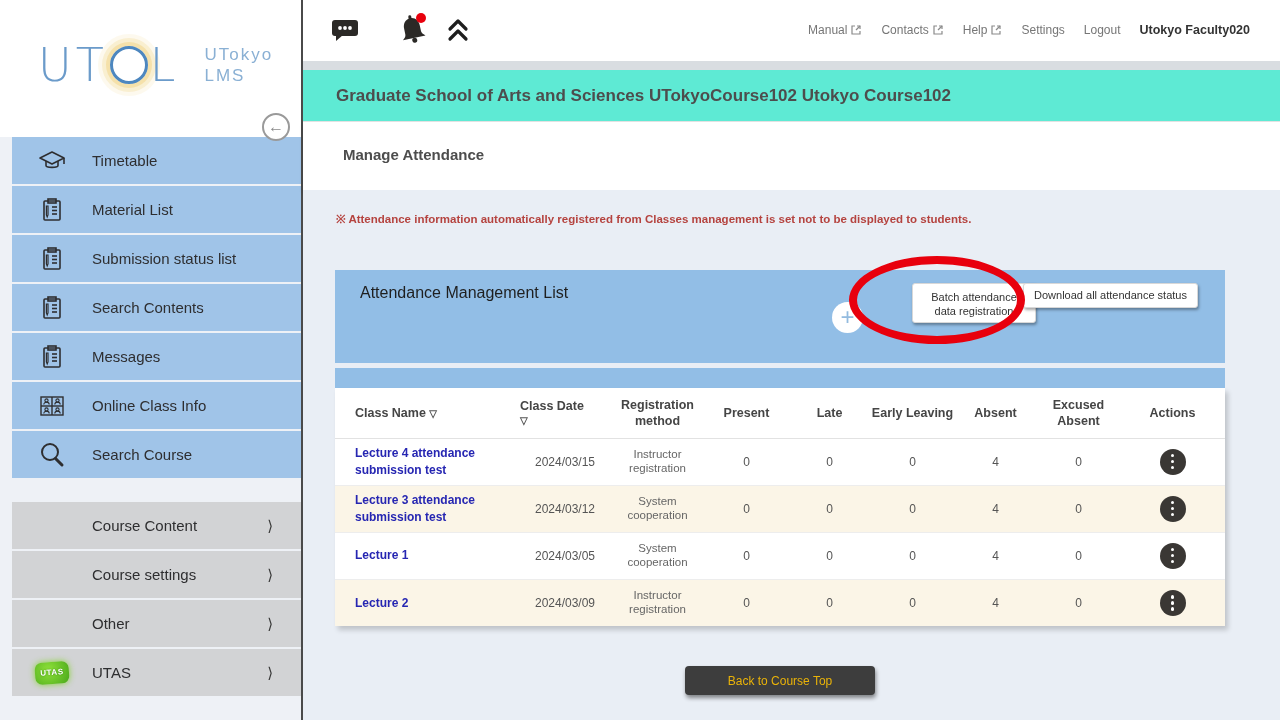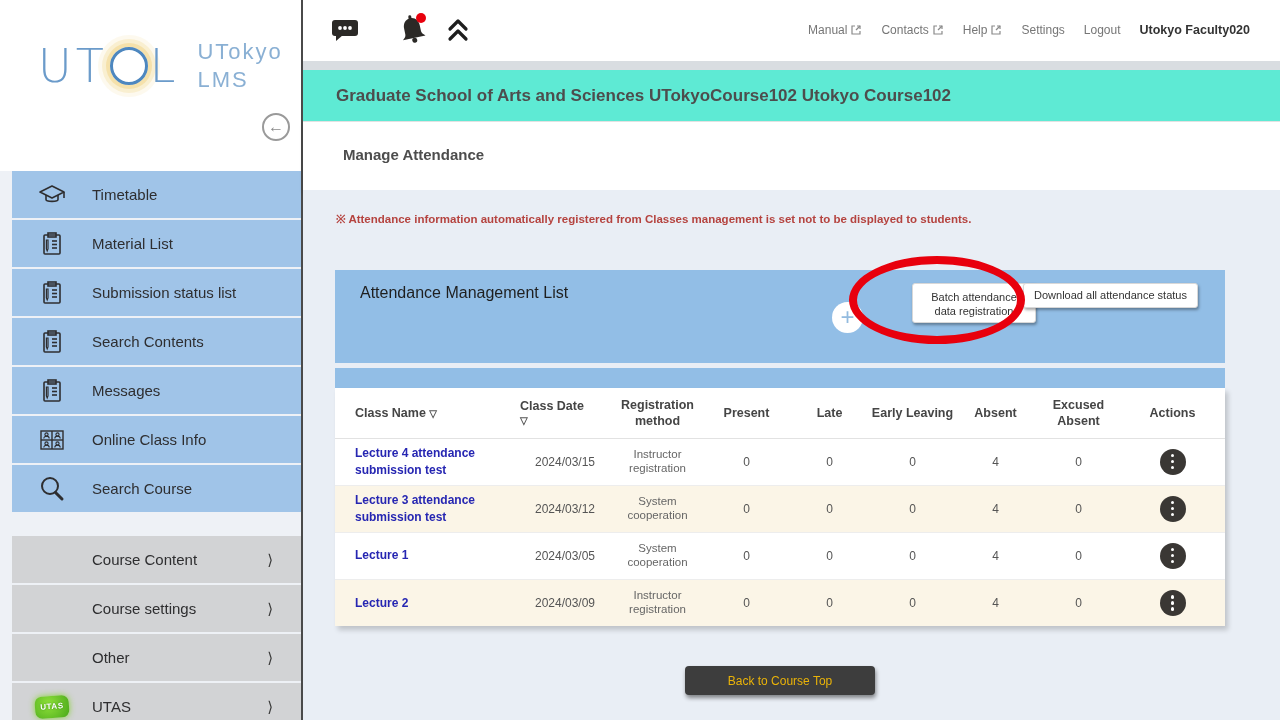--- a/index.html
+++ b/index.html
@@ -1,28 +1,28 @@
 <!DOCTYPE html>
 <html><head>
 <meta charset="utf-8">
 <style>
   * { box-sizing: border-box; margin: 0; padding: 0; }
   html,body { width:1280px; height:720px; overflow:hidden;
     font-family:"Liberation Sans", sans-serif; background:#e9eef5; }
 
   
   .sidebar { position:absolute; left:0; top:0; width:301px; height:720px; background:#eef1f6; }
-  .logo-area { position:relative; height:171px; background:#ffffff; }
+  .logo-area { position:relative; height:137px; background:#ffffff; }
   .logo-row { display:flex; align-items:center; padding:38px 0 0 38px; }
   .brand-letters { font-family:"DejaVu Sans", sans-serif; font-weight:200; font-size:46px;
     color:#6b9bca; letter-spacing:4px; }
   .o-ring { display:inline-block; width:38px; height:38px; border:3px solid #4d87bf; border-radius:50%;
     margin:0 2px; vertical-align:-6px;
     box-shadow:0 0 0 4px rgba(242,214,138,.55), 0 0 0 8px rgba(242,214,138,.30), 0 0 0 12px rgba(242,214,138,.15); }
-  .tagline { margin-left:18px; color:#8ab0d4; font-size:22px; letter-spacing:2px; line-height:1.25; }
+  .tagline { margin-left:25px; color:#8ab0d4; font-size:17px; letter-spacing:2px; line-height:1.25; }
   .collapse-btn { position:absolute; left:262px; top:113px; width:28px; height:28px; border:2px solid #9a9a9a;
     border-radius:50%; color:#8a8a8a; font-size:16px; line-height:24px; text-align:center; background:#fff; cursor:pointer; }
 
   .nav-item { height:47px; margin-bottom:2px; background:#a0c4e8; display:flex; align-items:center; cursor:pointer;margin-left:12px; }
   .nav-item .ico { width:80px; display:flex; justify-content:center; }
   .nav-item .lbl { font-size:15px; color:#2e2e30; }
   .side-gap { height:22px; background:#eef1f6; }
   .nav-item.gray { background:#d2d3d5; }
   .nav-item.gray .lbl { margin-left:80px; }
   .nav-item.gray .chev { margin-left:auto; margin-right:28px; font-size:15px; color:#3a3a3a; }

